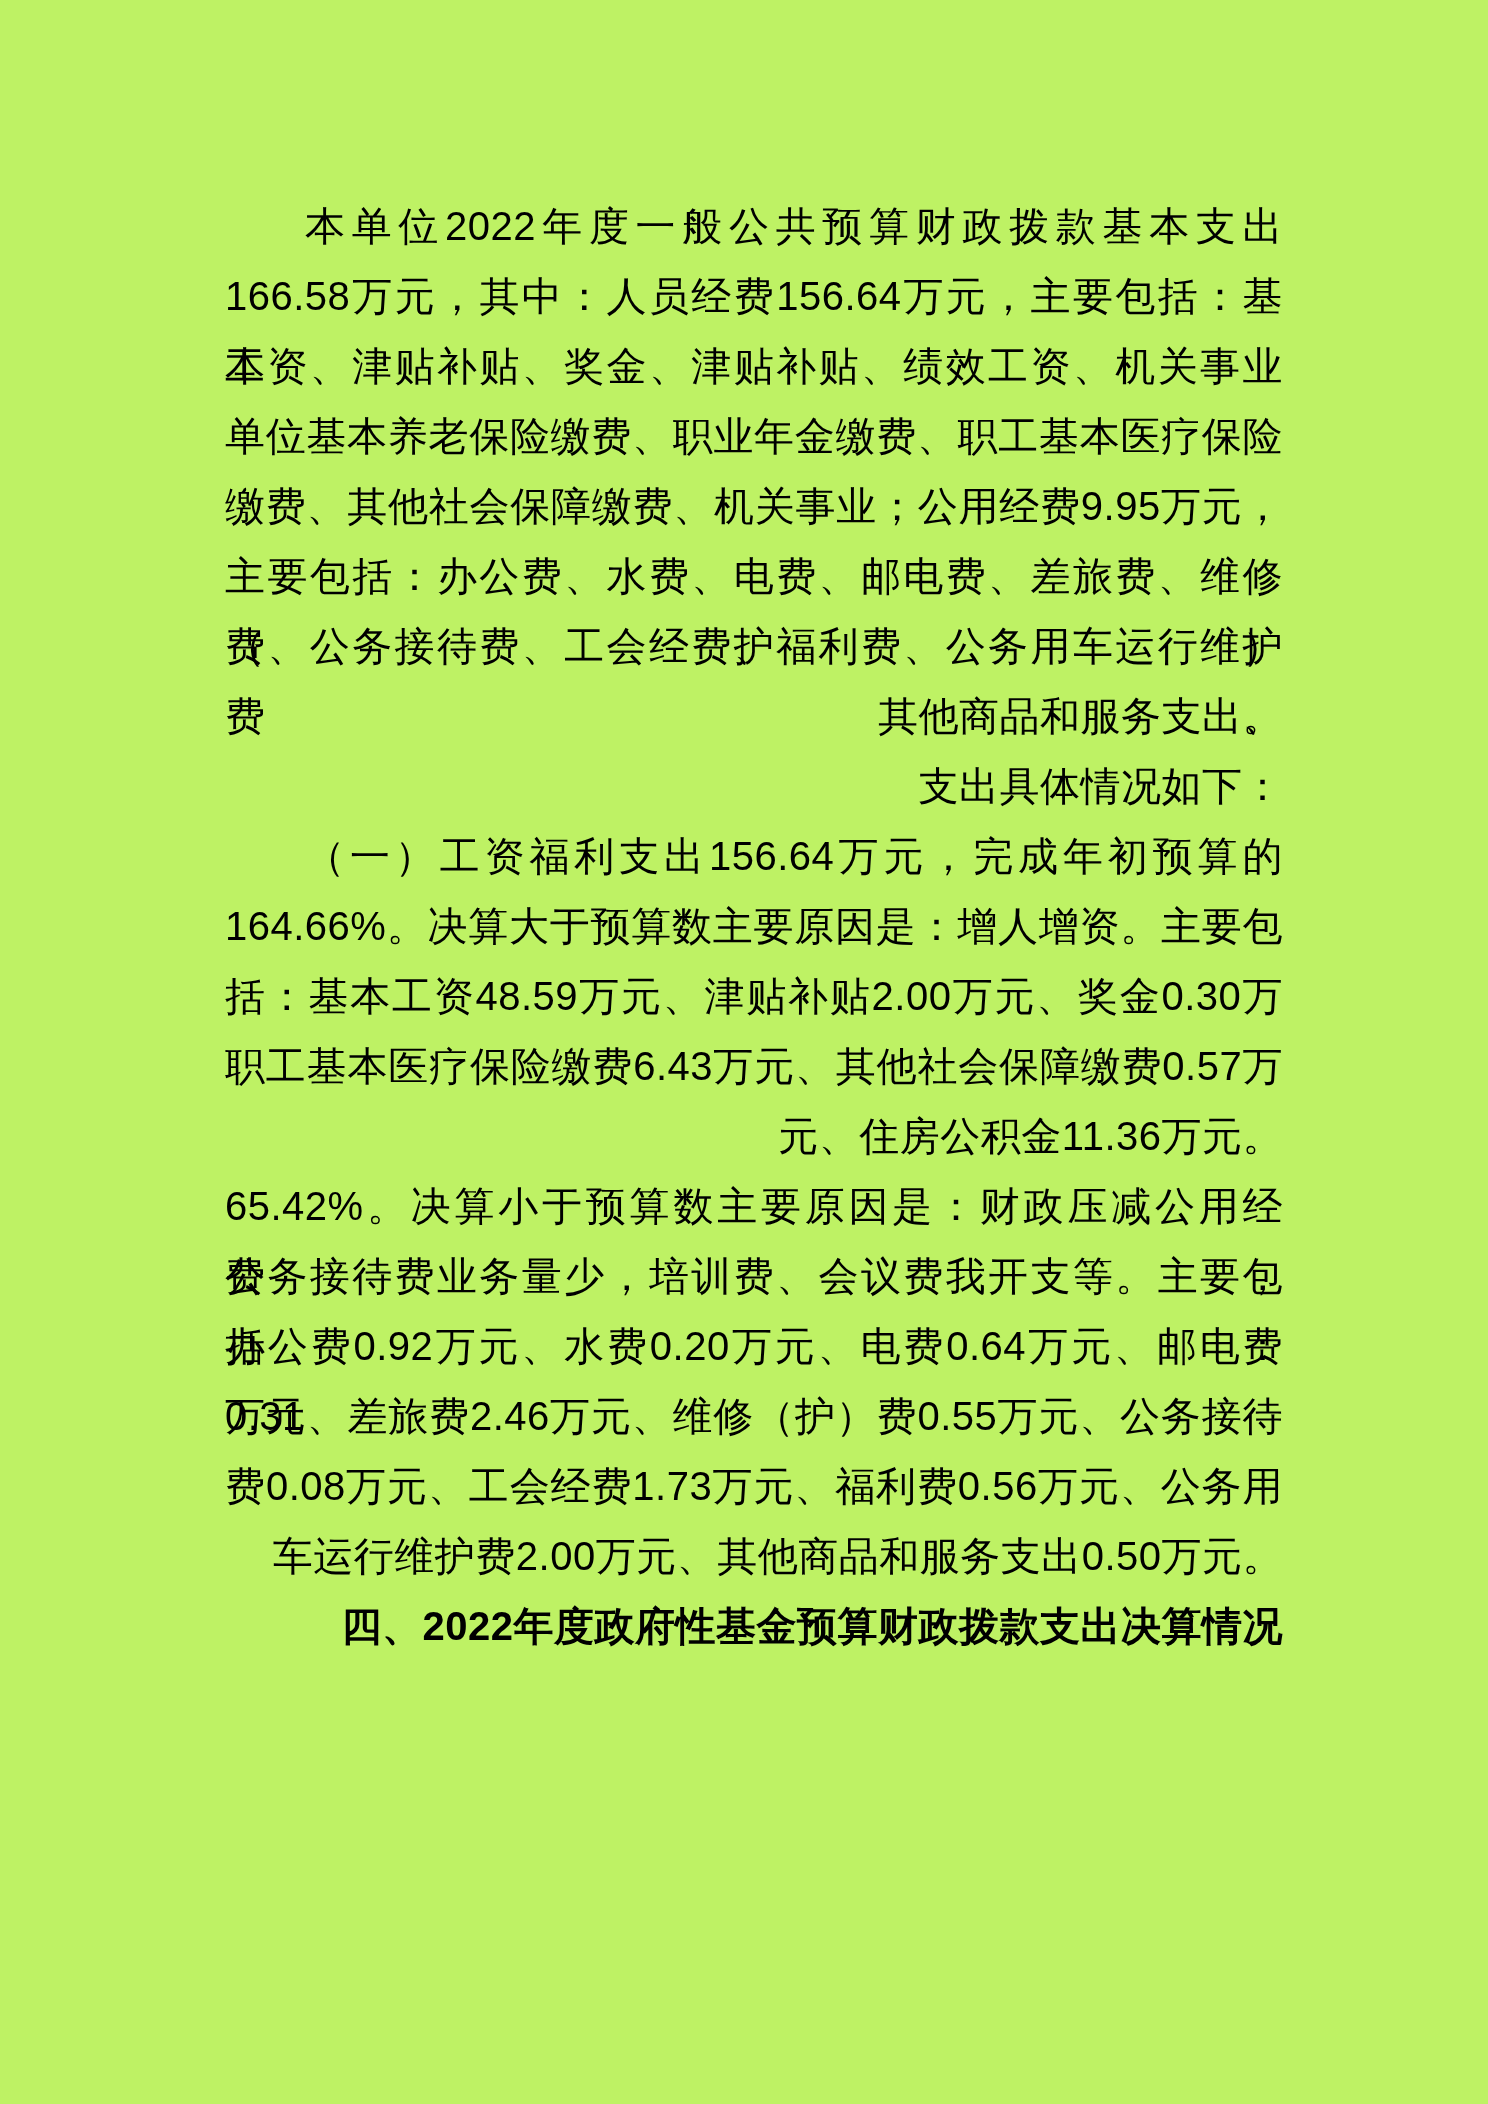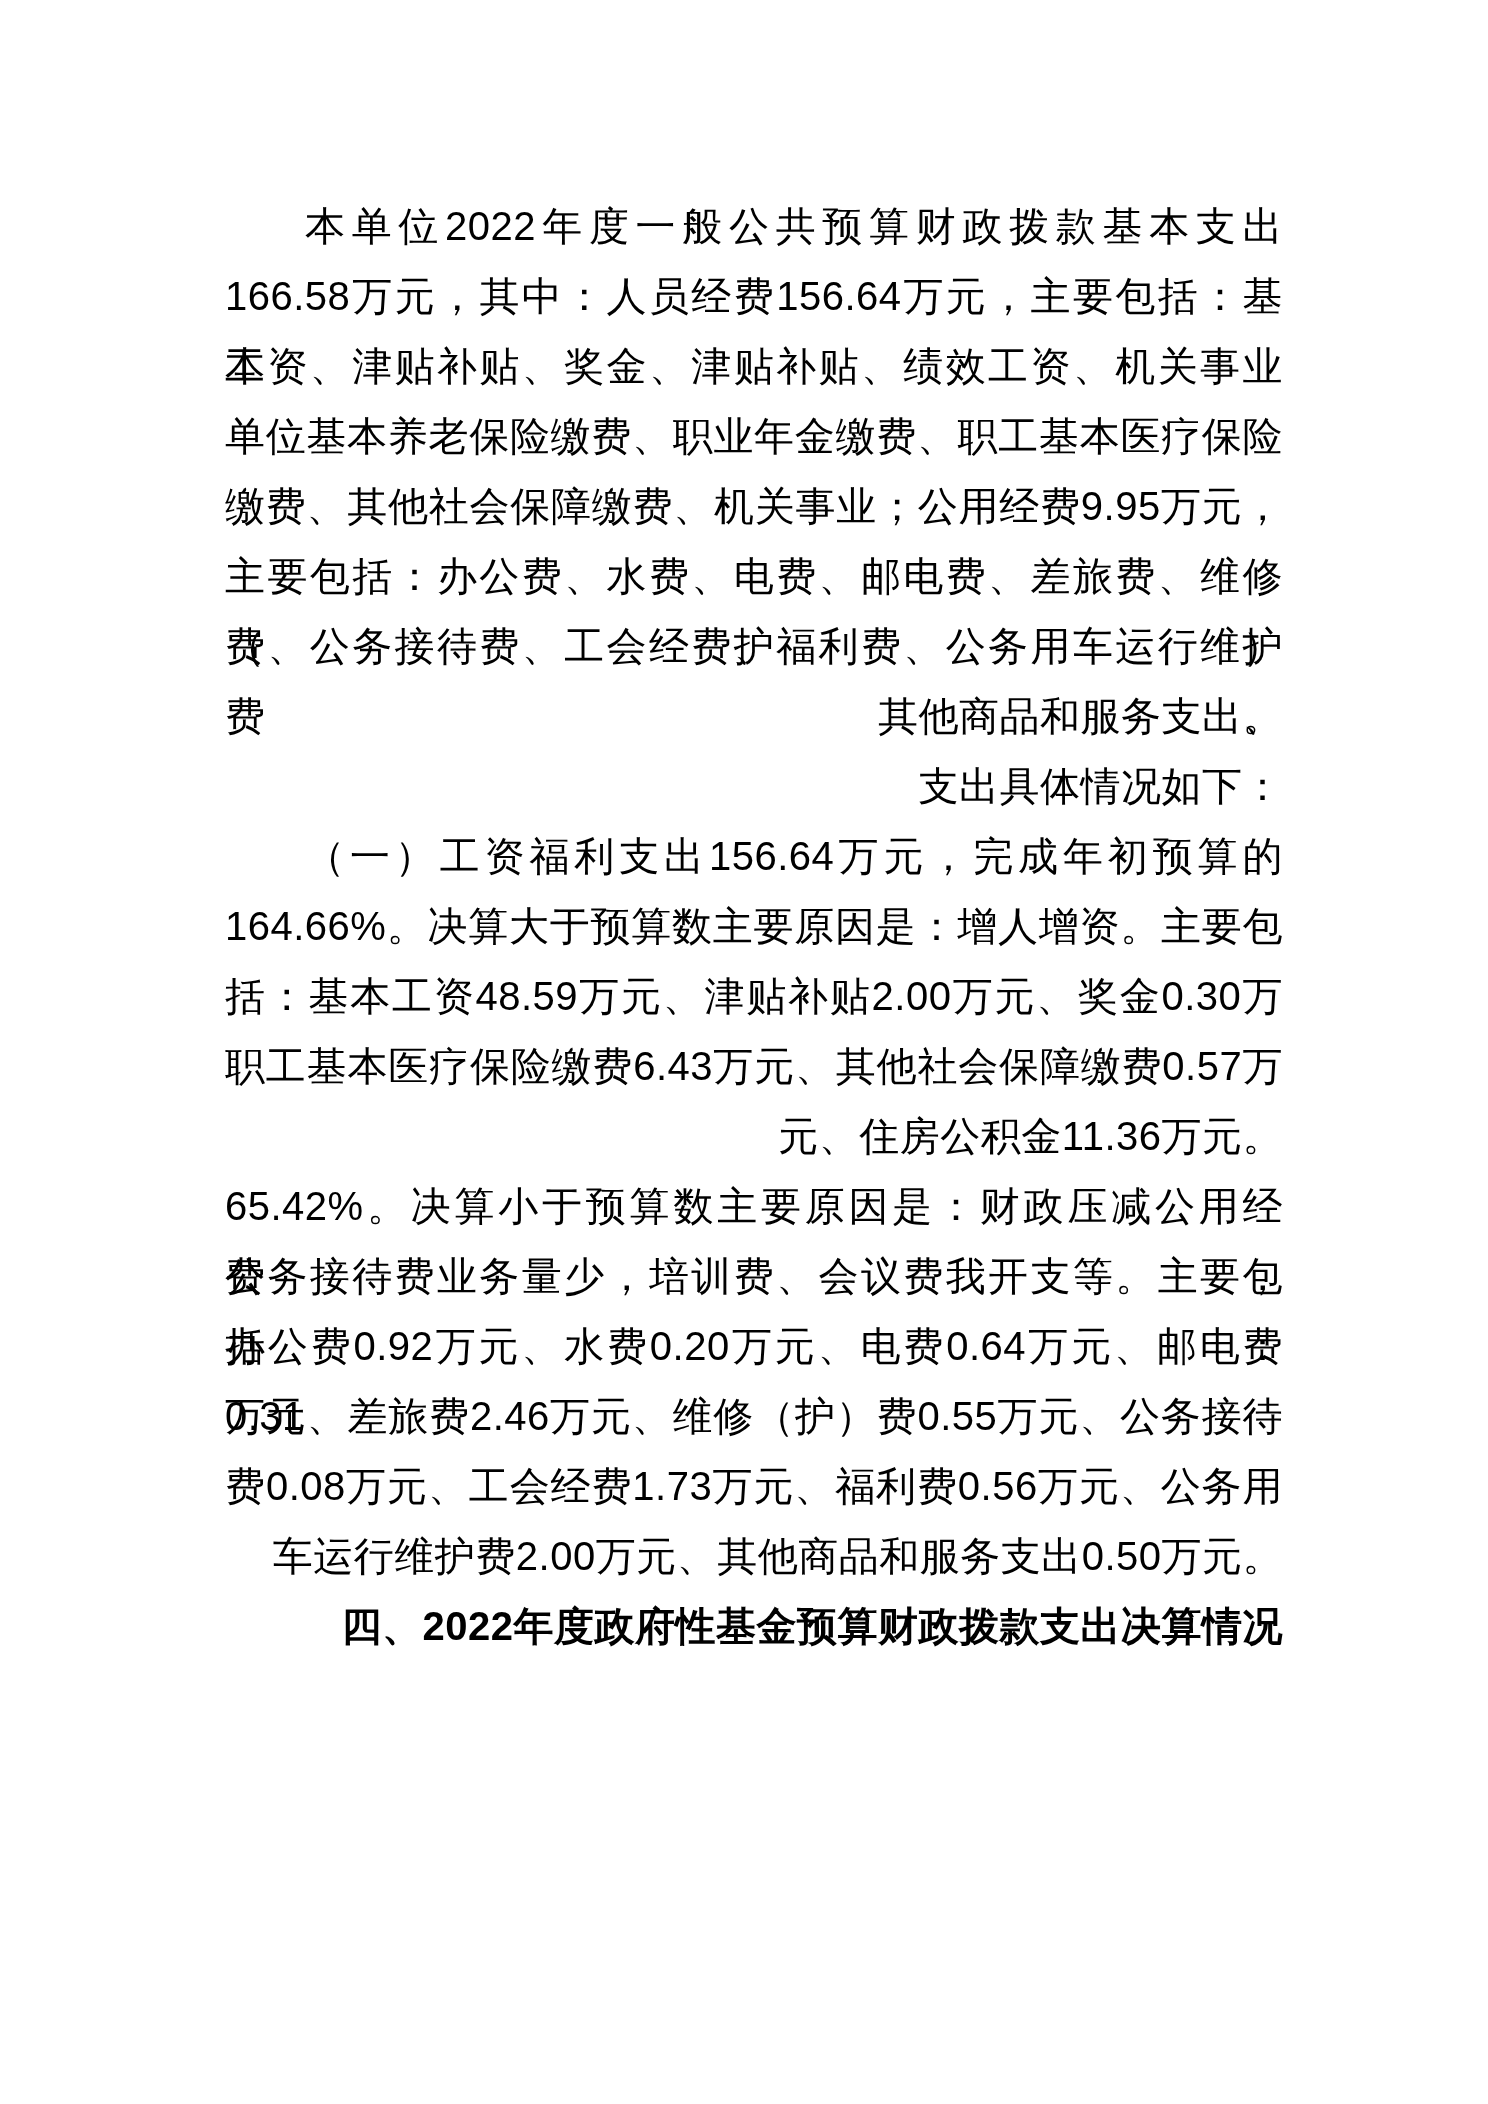--- a/index.html
+++ b/index.html
@@ -41,21 +41,21 @@
   .line.ind {
     text-indent: 80px;
   }
   .line.b {
     font-weight: bold;
   }
 </style>
 </head>
 <body>
 
-<div class="page" id="page" style="background: #ffffff; color: rgb(0, 0, 0);">
+<div class="page" id="page" style="background: #bef264; color: rgb(0, 0, 0);">
   <div class="textblock" id="textblock">
       <div class="line j ind">本单位2022年度一般公共预算财政拨款基本支出</div>
       <div class="line j">166.58万元，其中：人员经费156.64万元，主要包括：基本</div>
       <div class="line j">工资、津贴补贴、奖金、津贴补贴、绩效工资、机关事业</div>
       <div class="line j">单位基本养老保险缴费、职业年金缴费、职工基本医疗保险</div>
       <div class="line j">缴费、其他社会保障缴费、机关事业；公用经费9.95万元，</div>
       <div class="line j">主要包括：办公费、水费、电费、邮电费、差旅费、维修（护）</div>
       <div class="line j">费、公务接待费、工会经费、福利费、公务用车运行维护费、</div>
       <div class="line">其他商品和服务支出。</div>
       <div class="line ind">支出具体情况如下：</div>

